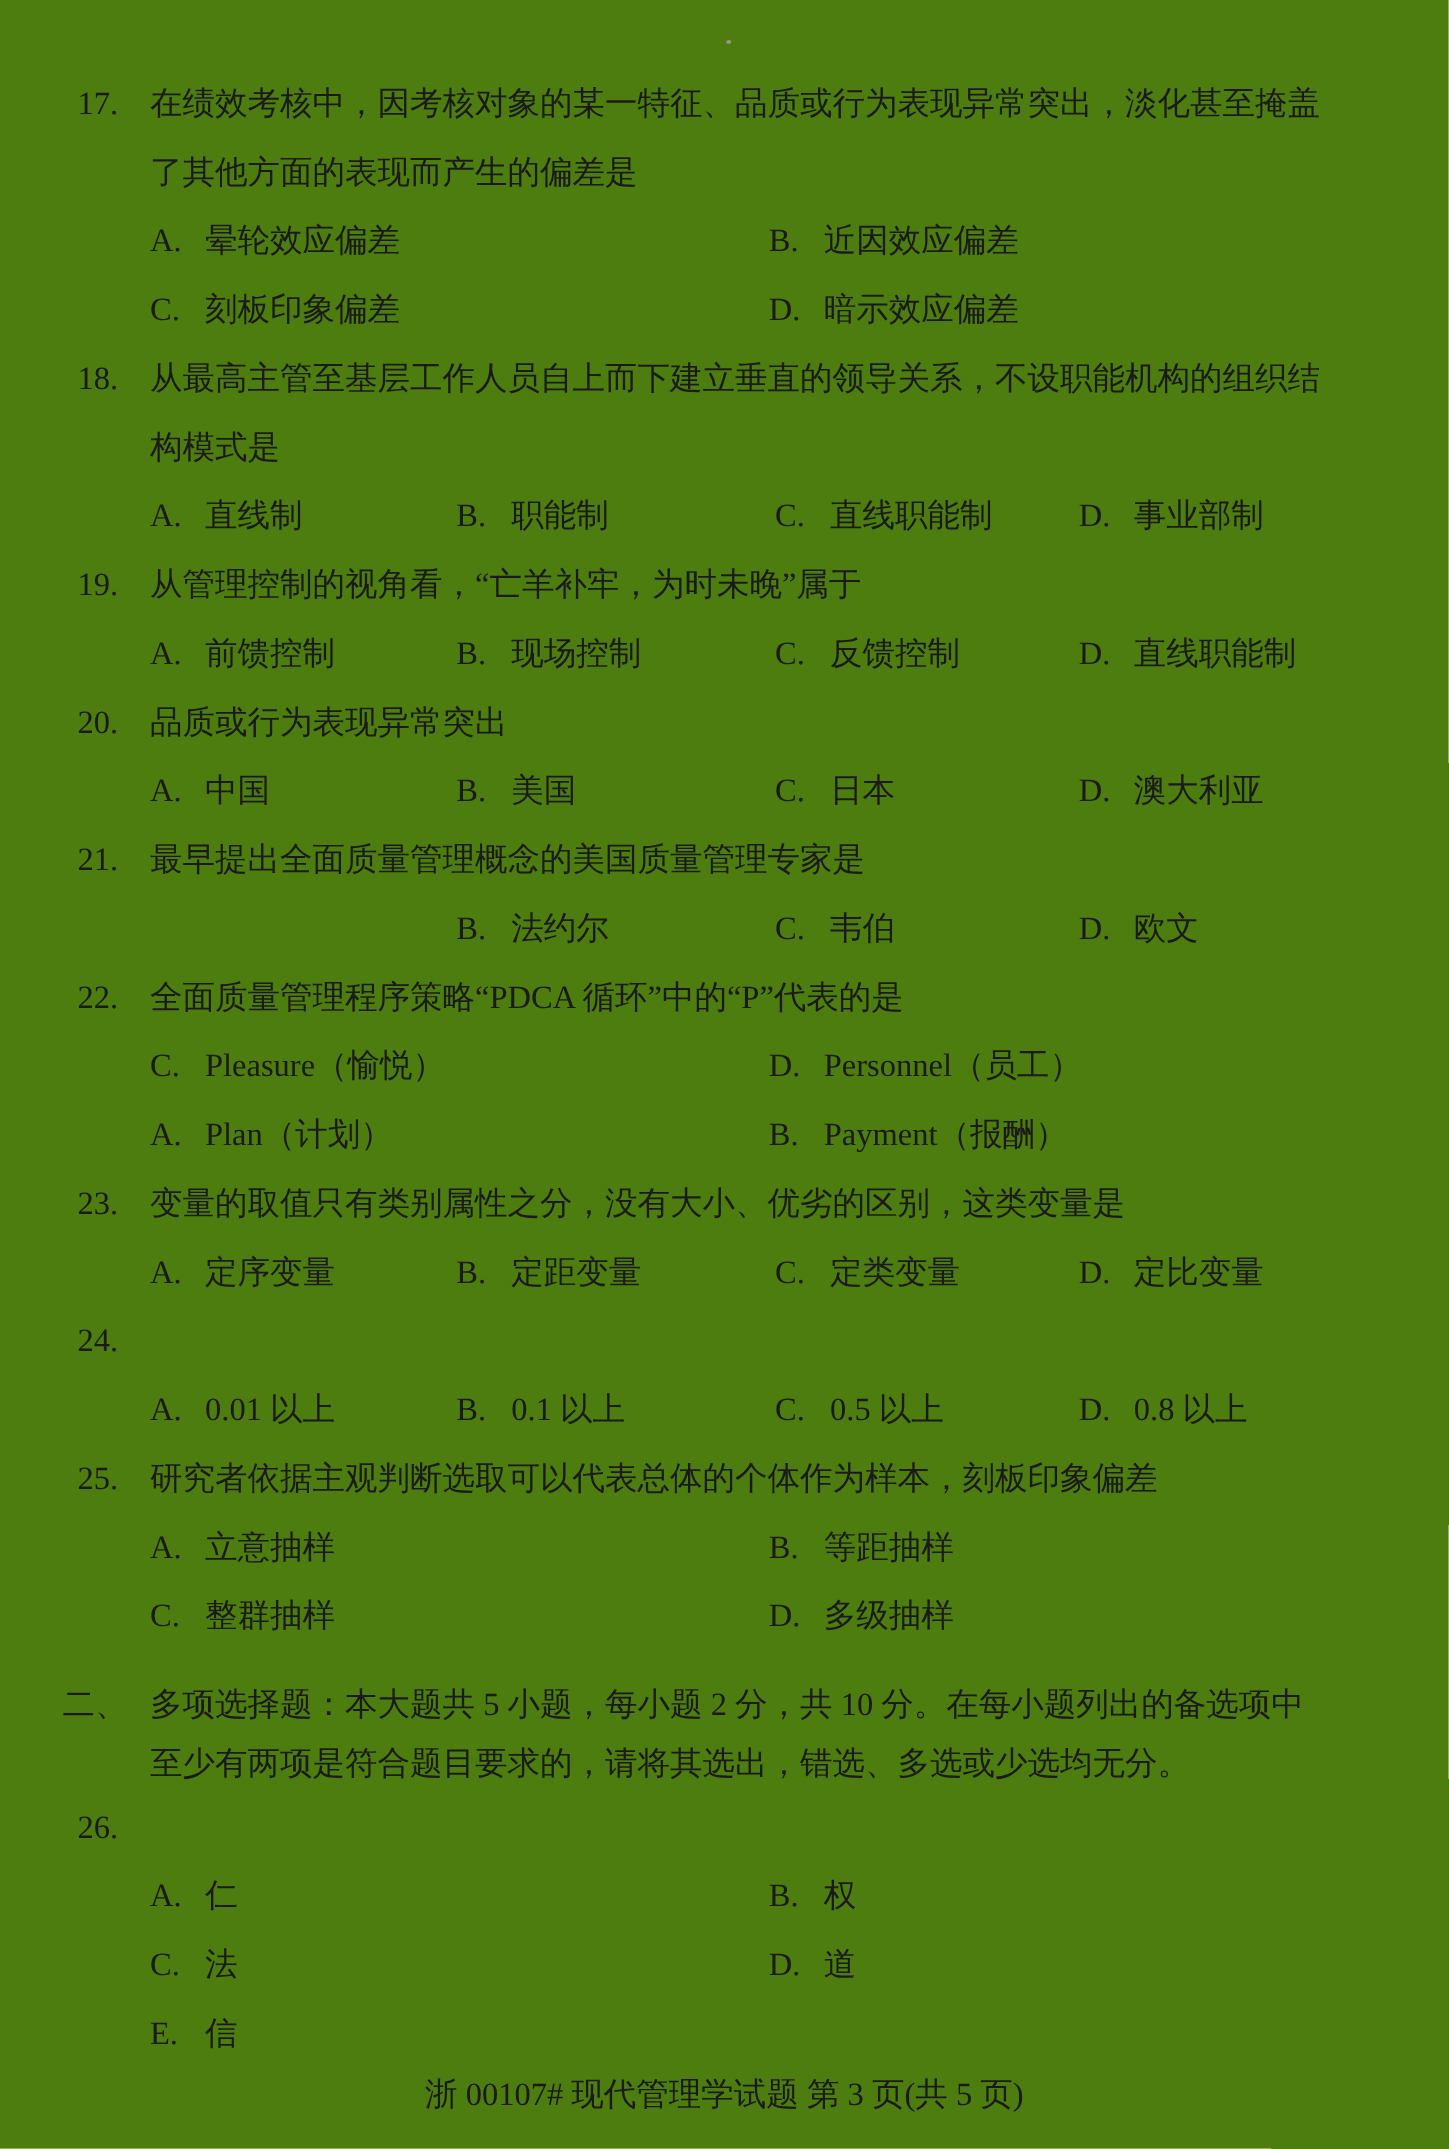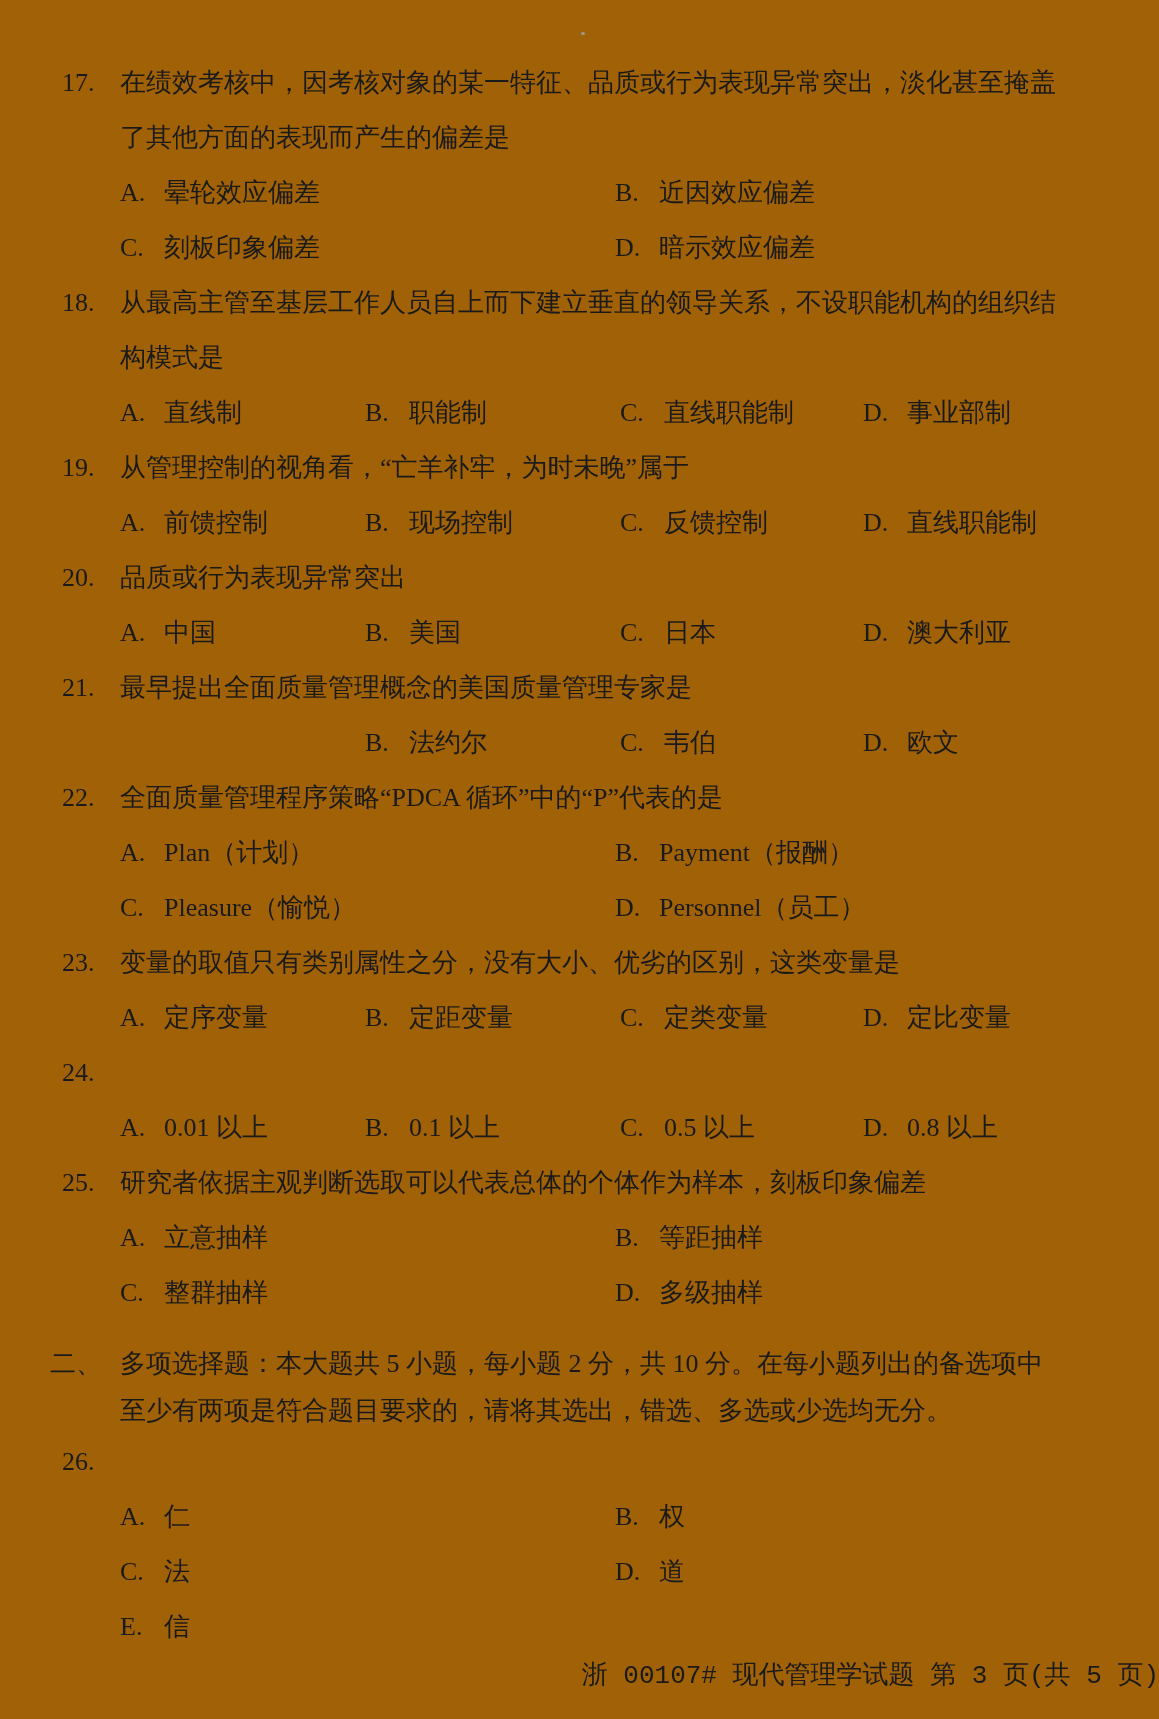--- a/index.html
+++ b/index.html
@@ -1,20 +1,20 @@
 <!DOCTYPE html>
 <html><head>
 <meta charset="utf-8">
 <style>
   html, body { margin: 0; padding: 0; background: #ffffff; }
   .page {
     position: relative;
     width: 1159px;
     height: 1719px;
-    background: #a16207;
+    background: #4d7c0f;
     box-sizing: border-box;
     padding-top: 55px;
     overflow: hidden;
     font-family: "Liberation Serif", "DejaVu Serif", serif;
     font-size: 26px;
     color: #1a1a1a;
   }
   .qline {
     position: relative;
     height: 55px;
@@ -29,23 +29,22 @@
   .cc4   { left: 620px; }
   .cd4   { left: 863px; }
   .cb2   { left: 615px; }
   .olabel { display: inline-block; min-width: 44px; }
   .section-block { margin-top: 20px; }
   .section-block .qline { height: 47px; line-height: 47px; }
   .seclabel { position: absolute; left: 50px; top: 0; }
   .footer {
     height: 44px;
     line-height: 44px;
-    text-align: right;
+    text-align: center;
     white-space: nowrap;
-    font-family: Liberation Mono, monospace;
   }
   .artifact {
     position: absolute;
     left: 581px;
     top: 32px;
     width: 4px;
     height: 3px;
     background: #999999;
     border-radius: 50%;
   }
@@ -127,26 +126,26 @@
       <span class="opt cd4"><span class="olabel">D.</span><span>欧文</span></span>
     </div>
   </div>
 
   <div>
     <div class="qline">
       <span class="qnum">22.</span>
       <span>全面质量管理程序策略“PDCA 循环”中的“P”代表的是</span>
     </div>
     <div class="qline">
+      <span class="opt ca"><span class="olabel">C.</span><span>Pleasure（愉悦）</span></span>
+      <span class="opt cb2"><span class="olabel">D.</span><span>Personnel（员工）</span></span>
+    </div>
+    <div class="qline">
       <span class="opt ca"><span class="olabel">A.</span><span>Plan（计划）</span></span>
       <span class="opt cb2"><span class="olabel">B.</span><span>Payment（报酬）</span></span>
-    </div>
-    <div class="qline">
-      <span class="opt ca"><span class="olabel">C.</span><span>Pleasure（愉悦）</span></span>
-      <span class="opt cb2"><span class="olabel">D.</span><span>Personnel（员工）</span></span>
     </div>
   </div>
 
   <div>
     <div class="qline">
       <span class="qnum">23.</span>
       <span>变量的取值只有类别属性之分，没有大小、优劣的区别，这类变量是</span>
     </div>
     <div class="qline">
       <span class="opt ca"><span class="olabel">A.</span><span>定序变量</span></span>

